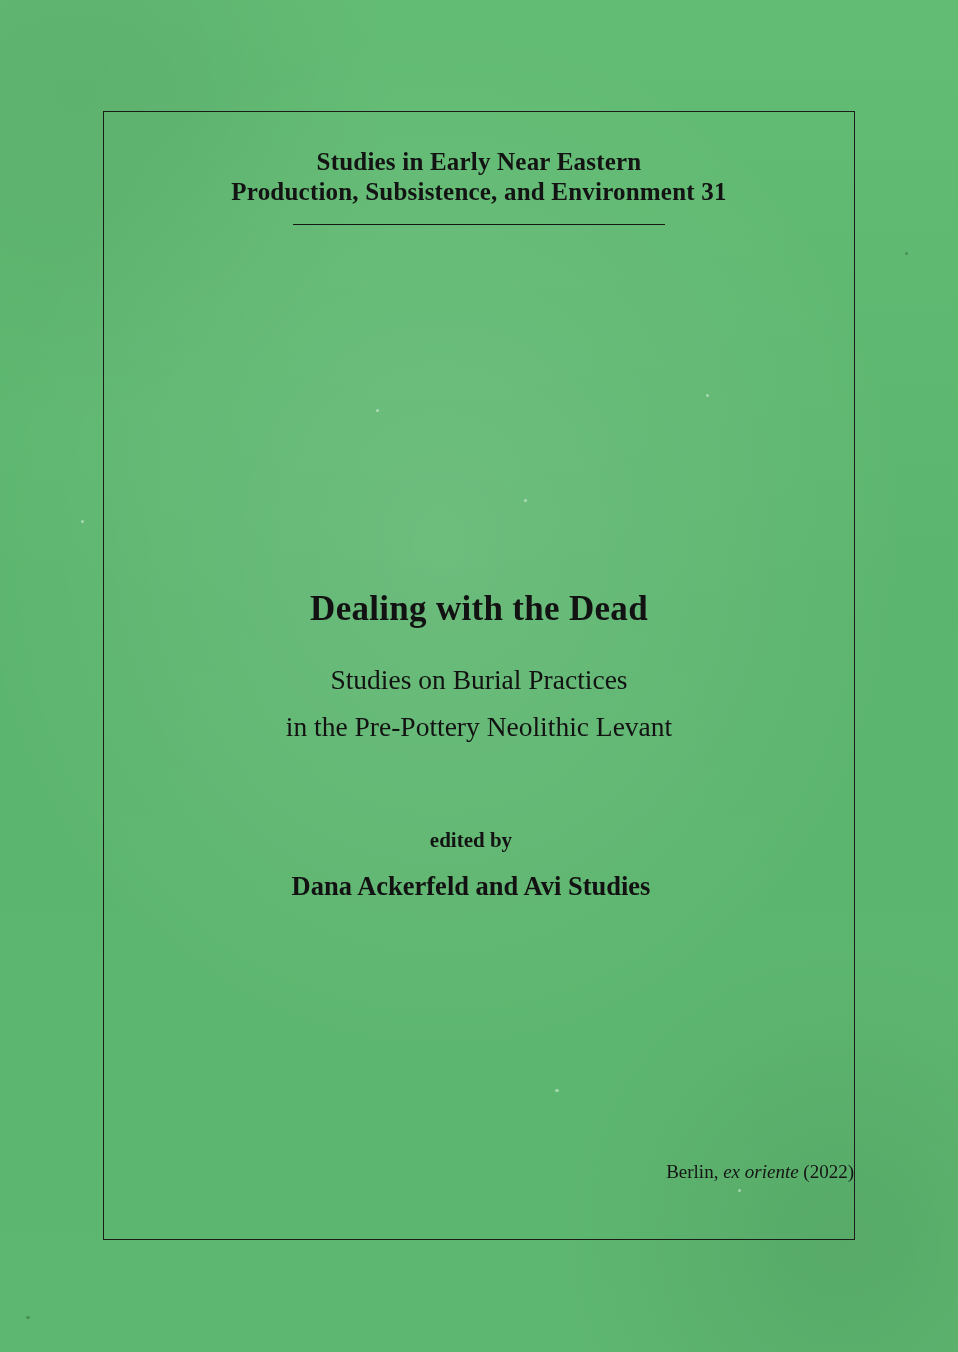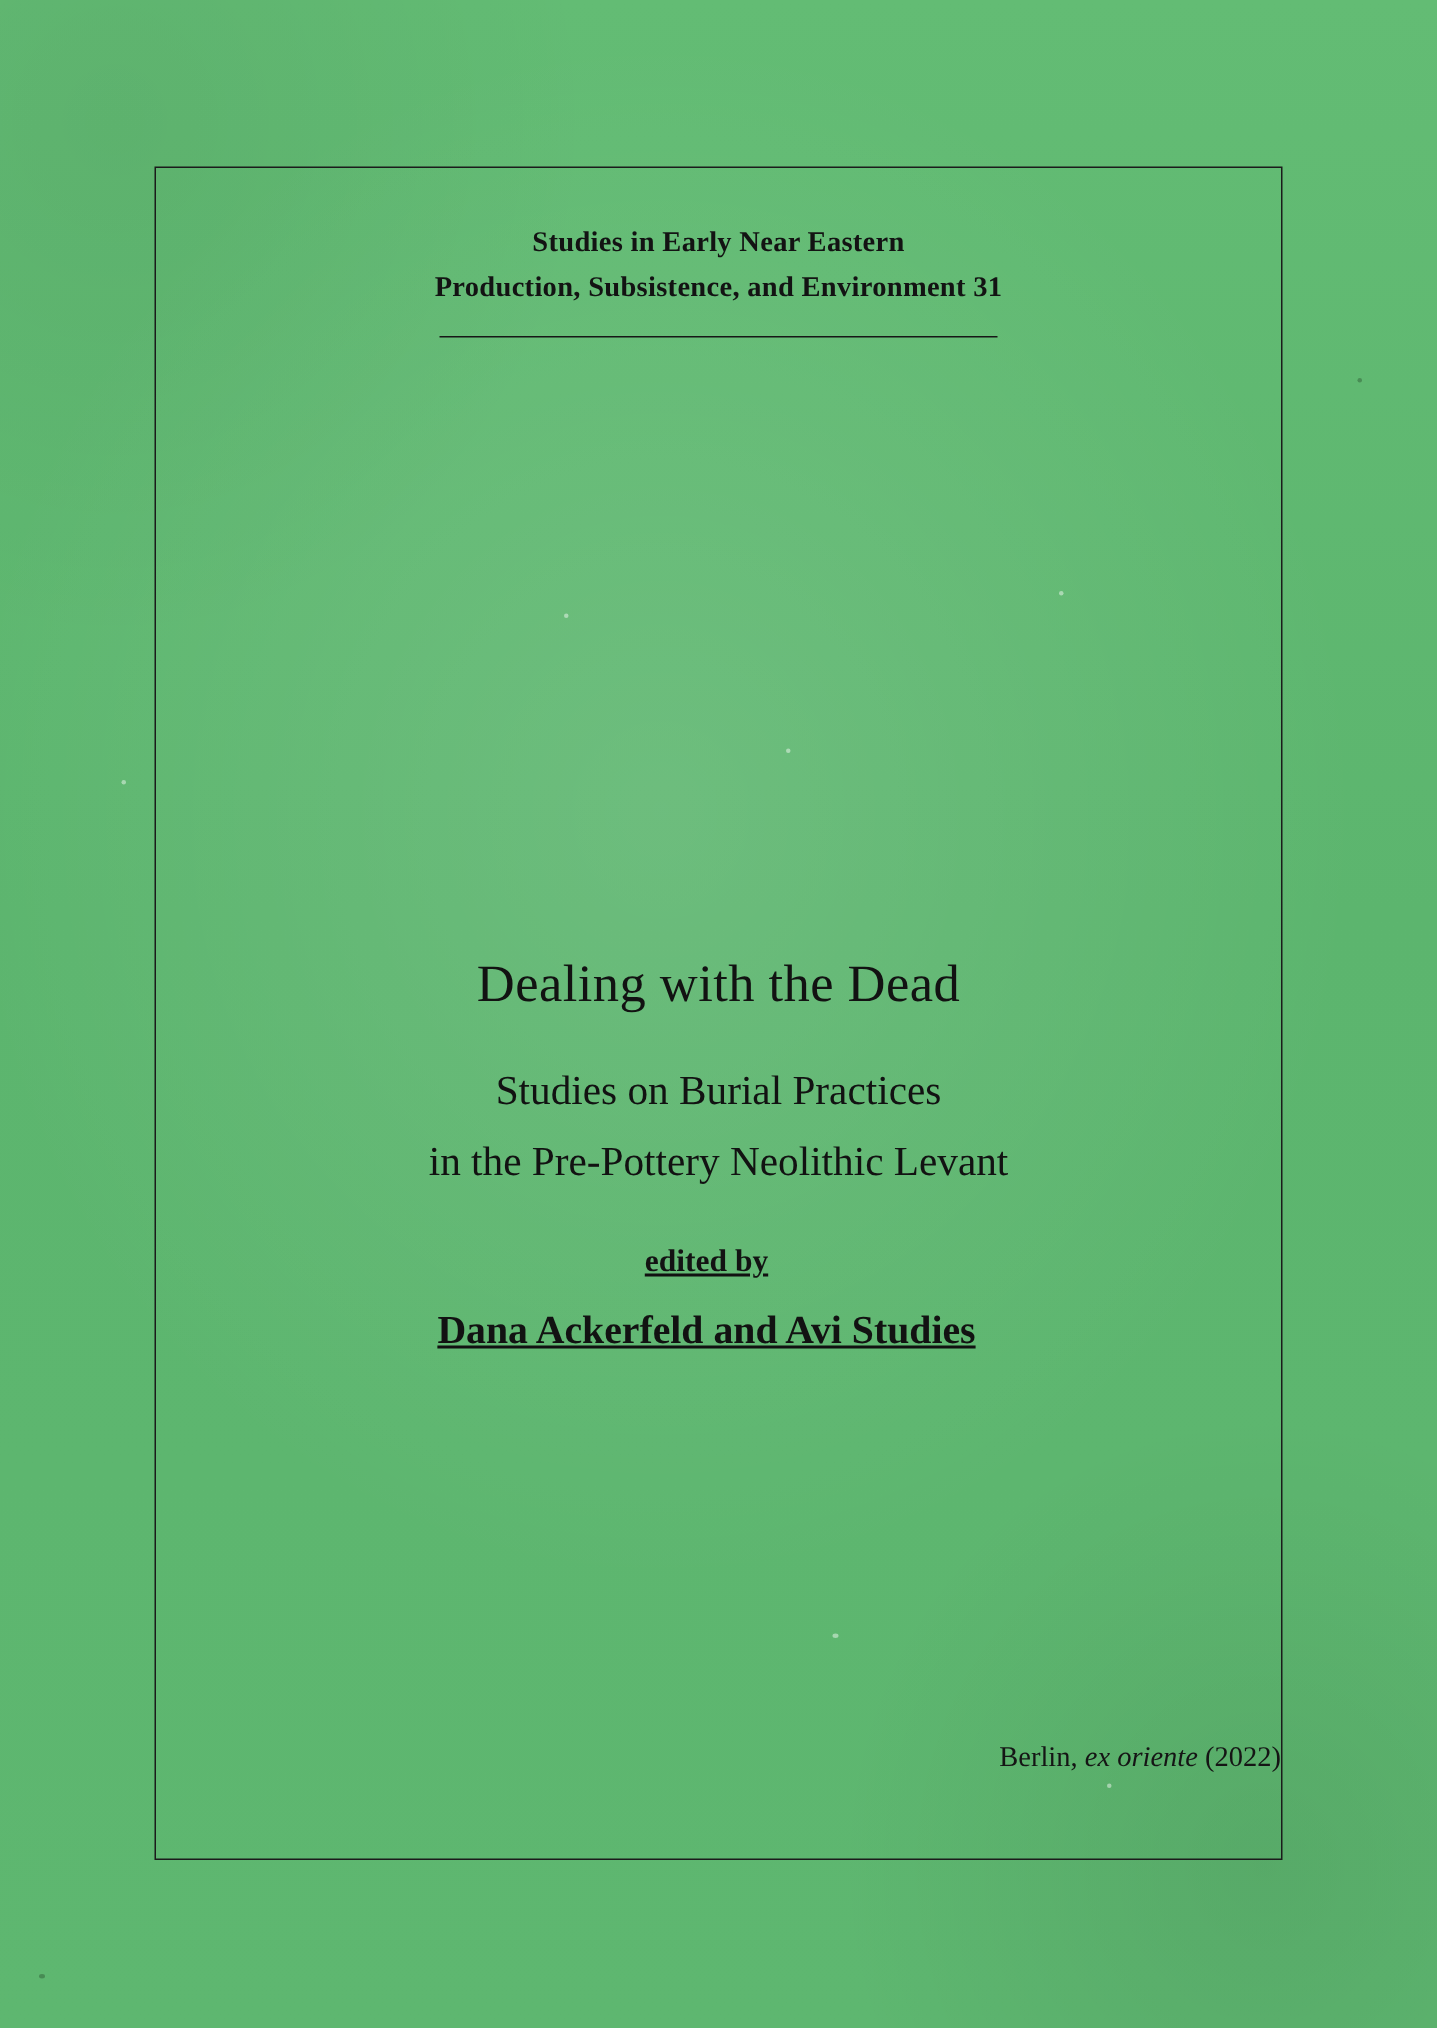--- a/index.html
+++ b/index.html
@@ -36,61 +36,59 @@
   }
   .series {
     position: absolute;
     left: 0;
     right: 0;
     top: 35px;
     text-align: center;
   }
   .series-line {
     font-weight: bold;
-    font-size: 19px;
+    font-size: 25px;
     letter-spacing: 0.2px;
     line-height: 30px;
     color: #131313;
   }
   .series-rule {
     width: 372px;
     height: 0;
     border-top: 1.8px solid #161616;
     margin: 17px auto 0 auto;
   }
   .title-block {
     position: absolute;
     left: 0;
     right: 0;
     top: 477px;
     text-align: center;
   }
   .main-title {
-    font-weight: normal;
+    font-weight: bold;
     font-size: 35px;
     letter-spacing: 0.3px;
     color: #121212;
-    margin-top: 47px;
   }
   .subtitle {
     margin-top: 27px;
   }
   .subtitle-line {
     font-weight: normal;
     font-size: 27.5px;
     line-height: 47px;
     color: #121212;
   }
   .editors {
     position: absolute;
     left: 0;
     right: 16px;
     top: 716px;
     text-align: center;
-    text-decoration: underline;
   }
   .edited-by {
     font-weight: bold;
     font-size: 21px;
     color: #131313;
   }
   .editor-names {
     margin-top: 18px;
     font-weight: bold;
     font-size: 26.5px;

